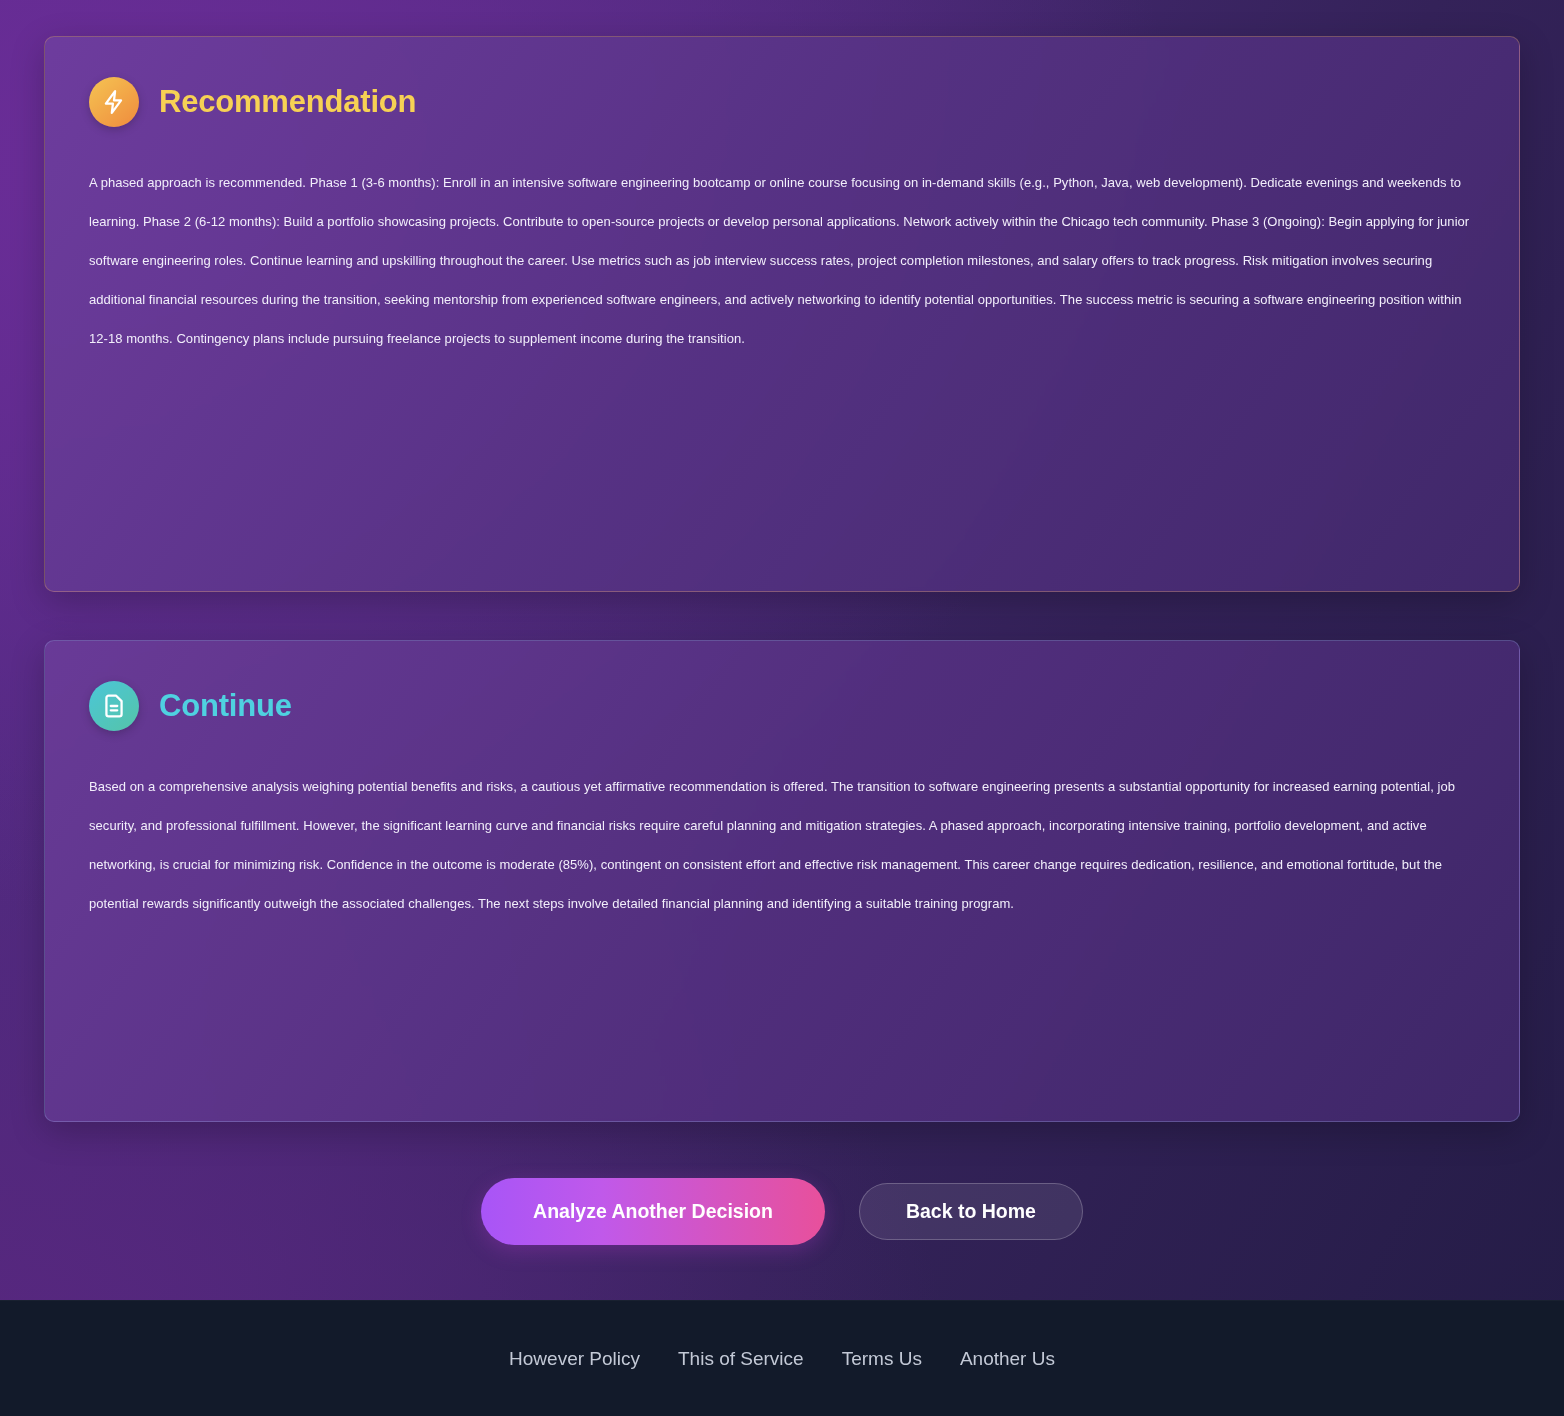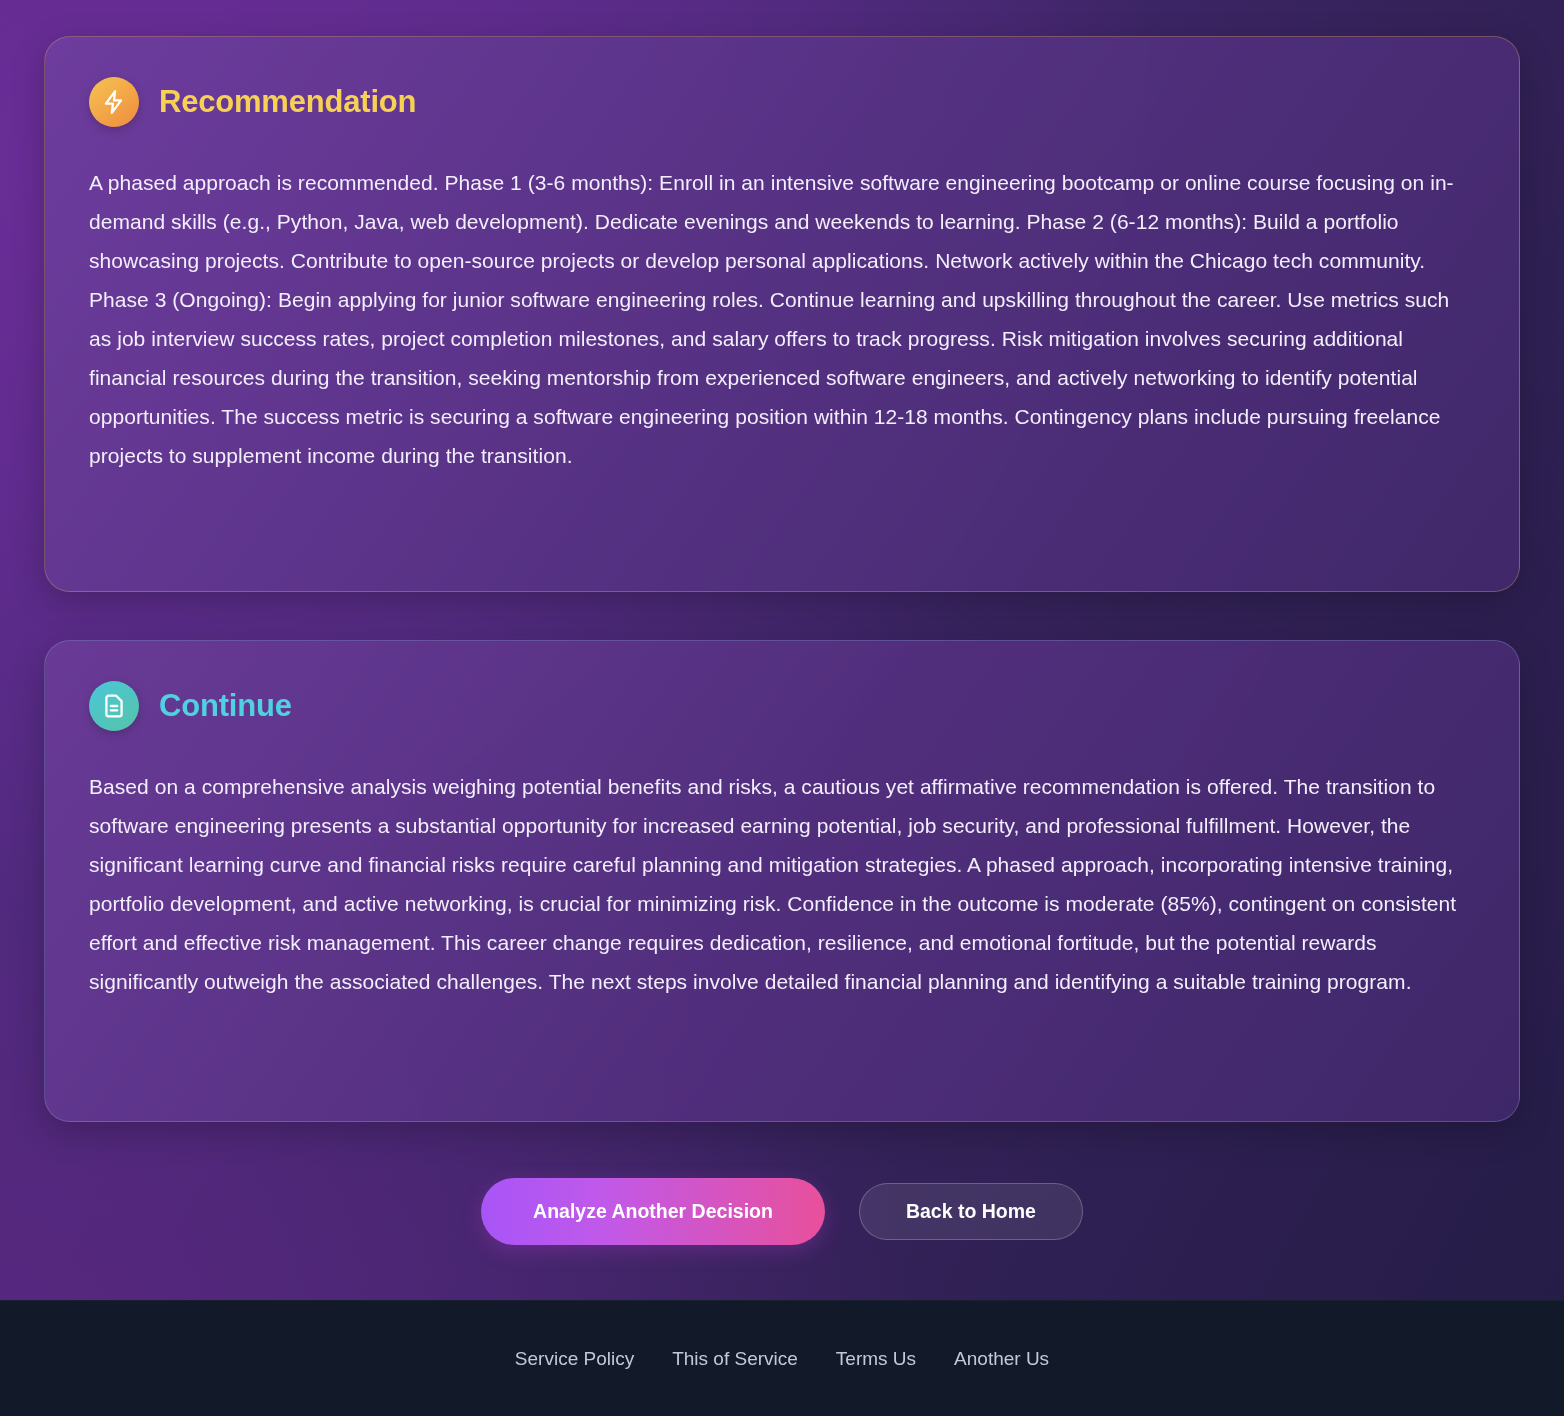--- a/index.html
+++ b/index.html
@@ -27,21 +27,21 @@
     flex-direction: column;
   }
 
   .content {
     flex: 0 0 auto;
     padding: 36px 44px 0 44px;
   }
 
   
   .card {
-    border-radius: 26px;
+    border-radius: 10px;
     padding: 40px 44px 44px 44px;
     position: relative;
     backdrop-filter: blur(2px);
   }
 
   .card-recommendation {
     background: linear-gradient(125deg, rgba(110,62,158,0.92) 0%, rgba(86,50,131,0.92) 48%, rgba(66,41,108,0.92) 100%);
     border: 1px solid rgba(240,180,90,0.30);
     box-shadow: 0 10px 34px rgba(0,0,0,0.22);
     min-height: 556px;
@@ -89,21 +89,21 @@
     font-size: 31px;
     font-weight: bold;
     letter-spacing: -0.2px;
   }
 
   .title-amber { color: #f7d154; }
   .title-cyan  { color: #4fd1e0; }
 
   .card-body {
     color: #f2eefb;
-    font-size: 21px;
+    font-size: 13px;
     line-height: 39px;
     letter-spacing: 0.05px;
   }
 
   
   .actions {
     display: flex;
     justify-content: center;
     align-items: center;
     gap: 34px;
@@ -193,20 +193,20 @@
 
     <div class="actions">
       <button class="btn btn-primary">Analyze Another Decision</button>
       <button class="btn btn-secondary">Back to Home</button>
     </div>
 
   </div>
 
   <footer class="footer">
     <nav class="footer-links">
-      <a class="footer-link" href="#">Service Policy</a>
+      <a class="footer-link" href="#">However Policy</a>
       <a class="footer-link" href="#">This of Service</a>
       <a class="footer-link" href="#">Terms Us</a>
       <a class="footer-link" href="#">Another Us</a>
     </nav>
   </footer>
 
 </div>
 
 </body></html>

